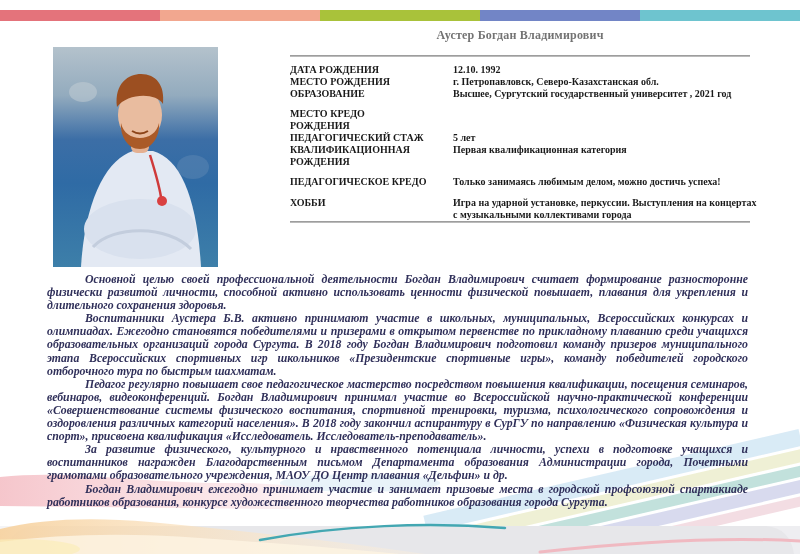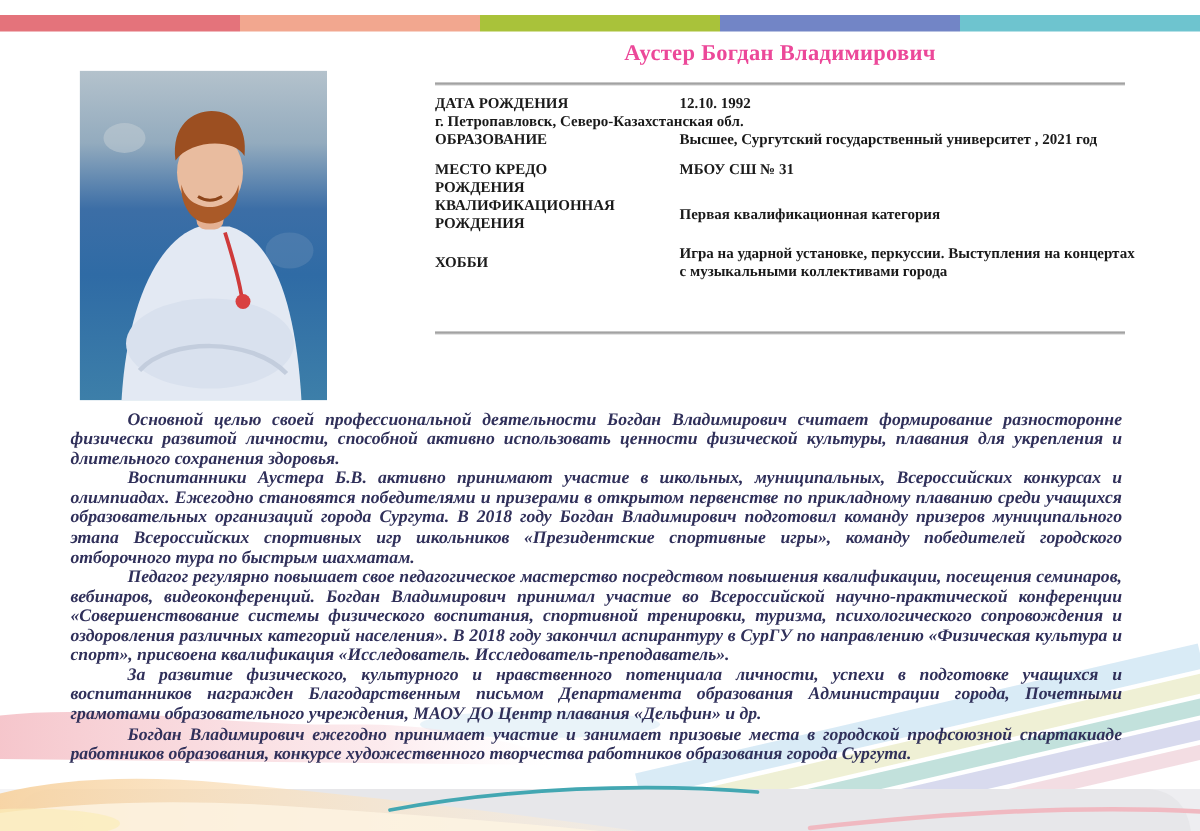--- a/index.html
+++ b/index.html
@@ -18,38 +18,38 @@
   
   .photo {
     position:absolute; left:53px; top:47px; width:165px; height:220px;
     z-index:2; overflow:hidden;
   }
   .photo svg { display:block; }
 
   
   .title {
     position:absolute; left:290px; top:28px; width:460px; z-index:2;
-    text-align:center; font-size:15px; font-weight:bold; color:#ec4899;
+    text-align:center; font-size:12px; font-weight:bold; color:#737373;
     letter-spacing:.2px; white-space:nowrap;
   }
   .divider {
     position:absolute; left:290px; width:460px; height:2px; z-index:2;
     background:linear-gradient(#8f8f8f,#c9c9c9);
   }
   .divider.d1 { top:55px; }
   .divider.d2 { top:221px; }
 
   
   .info {
     position:absolute; left:290px; top:64px; width:472px; z-index:2;
     font-size:10px; line-height:12px; font-weight:bold; color:#1a1a1a;
   }
   .grp { margin-bottom:8px; }
   .grp.credo { margin-bottom:9px; }
-  .row { display:flex; align-items:center; }
+  .row { display:flex; align-items:flex-start; }
   .row .lbl { width:163px; flex:none; padding-right:6px; }
   .row .val { flex:1; }
 
   
   .bio {
     position:absolute; left:47px; top:273px; width:701px; z-index:2;
     font-size:11.8px; line-height:13.1px; font-weight:bold; font-style:italic;
     color:#30305a; text-align:justify;
   }
   .bio p { text-indent:38px; }
@@ -143,47 +143,57 @@
 <div class="divider d1"></div>
 <div class="divider d2"></div>
 
 <div class="info">
   <div class="grp">
       <div class="row">
       <div class="lbl">ДАТА РОЖДЕНИЯ</div>
       <div class="val">12.10. 1992</div>
     </div>
       <div class="row">
+      <div class="lbl">МЕСТО РОЖДЕНИЯ</div>
       <div class="val">г. Петропавловск, Северо-Казахстанская обл.</div>
     </div>
       <div class="row">
       <div class="lbl">ОБРАЗОВАНИЕ</div>
       <div class="val">Высшее, Сургутский государственный университет , 2021 год</div>
     </div>
     </div>
   <div class="grp">
       <div class="row">
       <div class="lbl">МЕСТО КРЕДО</div>
-      <div class="val">МБОУ СШ № 31</div>
     </div>
       <div class="row">
       <div class="lbl">РОЖДЕНИЯ</div>
     </div>
       <div class="row">
+      <div class="lbl">ПЕДАГОГИЧЕСКИЙ СТАЖ</div>
+      <div class="val">5 лет</div>
+    </div>
+      <div class="row">
       <div class="lbl">КВАЛИФИКАЦИОННАЯ РОЖДЕНИЯ</div>
       <div class="val">Первая квалификационная категория</div>
+    </div>
+    </div>
+  <div class="grp credo">
+      <div class="row">
+      <div class="lbl">ПЕДАГОГИЧЕСКОЕ КРЕДО</div>
+      <div class="val">Только занимаясь любимым делом, можно достичь успеха!</div>
     </div>
     </div>
   <div class="grp">
       <div class="row">
       <div class="lbl">ХОББИ</div>
       <div class="val">Игра на ударной установке, перкуссии. Выступления на концертах с музыкальными коллективами города</div>
     </div>
     </div>
 </div>
 
 <div class="bio">
-    <p>Основной целью своей профессиональной деятельности Богдан Владимирович считает формирование разносторонне физически развитой личности, способной активно использовать ценности физической культуры, плавания для укрепления и длительного сохранения здоровья.</p>
+    <p>Основной целью своей профессиональной деятельности Богдан Владимирович считает формирование разносторонне физически развитой личности, способной активно использовать ценности физической повышает, плавания для укрепления и длительного сохранения здоровья.</p>
     <p>Воспитанники Аустера Б.В. активно принимают участие в школьных, муниципальных, Всероссийских конкурсах и олимпиадах. Ежегодно становятся победителями и призерами в открытом первенстве по прикладному плаванию среди учащихся образовательных организаций города Сургута. В 2018 году Богдан Владимирович подготовил команду призеров муниципального этапа Всероссийских спортивных игр школьников «Президентские спортивные игры», команду победителей городского отборочного тура по быстрым шахматам.</p>
     <p>Педагог регулярно повышает свое педагогическое мастерство посредством повышения квалификации, посещения семинаров, вебинаров, видеоконференций. Богдан Владимирович принимал участие во Всероссийской научно-практической конференции «Совершенствование системы физического воспитания, спортивной тренировки, туризма, психологического сопровождения и оздоровления различных категорий населения». В 2018 году закончил аспирантуру в СурГУ по направлению «Физическая культура и спорт», присвоена квалификация «Исследователь. Исследователь-преподаватель».</p>
     <p>За развитие физического, культурного и нравственного потенциала личности, успехи в подготовке учащихся и воспитанников награжден Благодарственным письмом Департамента образования Администрации города, Почетными грамотами образовательного учреждения, МАОУ ДО Центр плавания «Дельфин» и др.</p>
     <p>Богдан Владимирович ежегодно принимает участие и занимает призовые места в городской профсоюзной спартакиаде работников образования, конкурсе художественного творчества работников образования города Сургута.</p>
   </div>
 
 </body></html>

